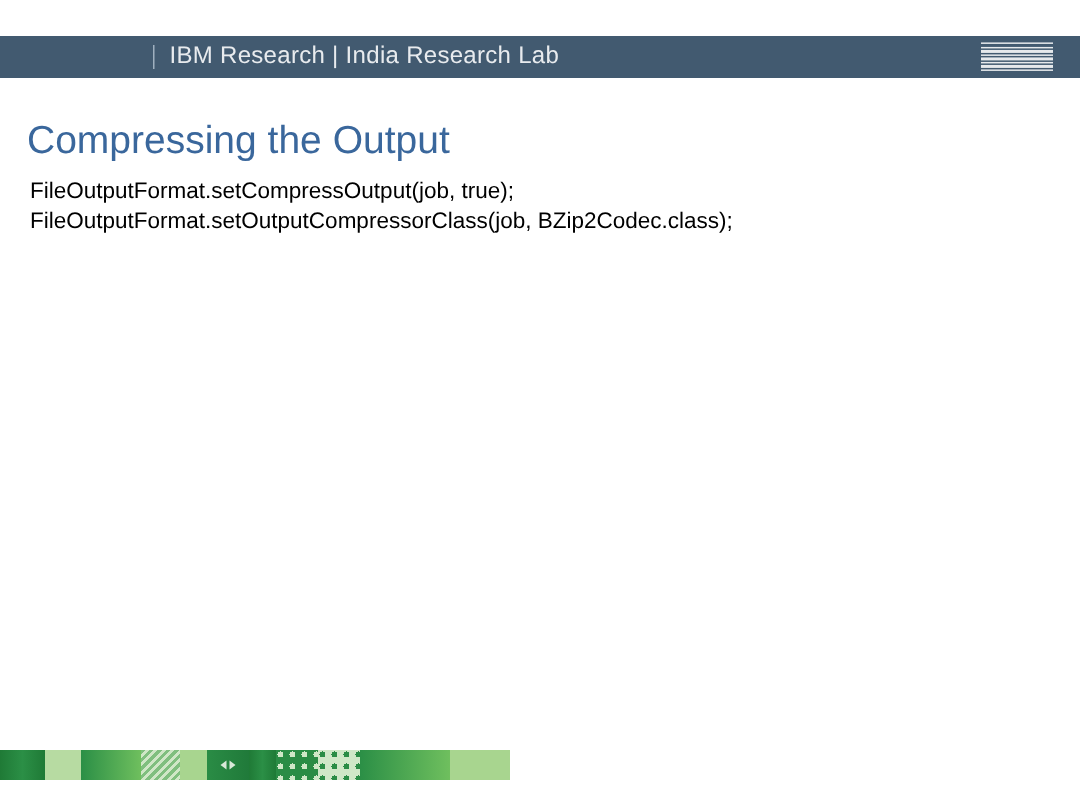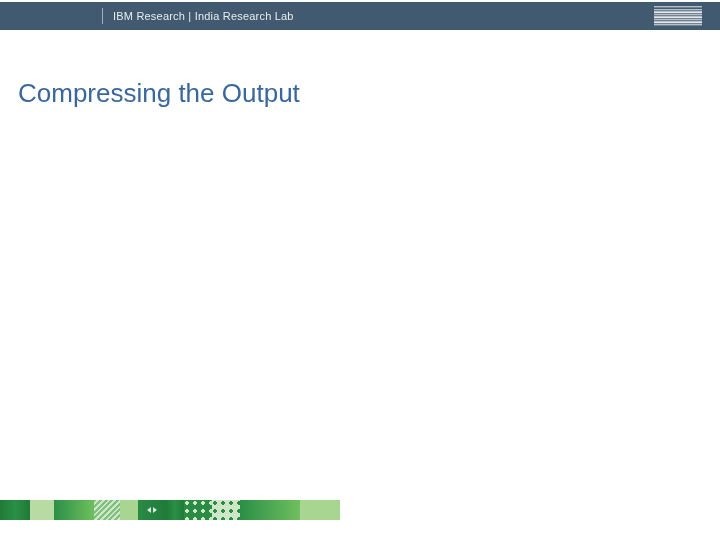--- a/index.html
+++ b/index.html
@@ -13,29 +13,29 @@
   }
   .slide {
     position: relative;
     width: 720px;
     height: 540px;
     background: #ffffff;
   }
   
   .header {
     position: absolute;
-    top: 2px;
+    top: 24px;
     left: 0;
     width: 720px;
     height: 28px;
     background: #425a70;
     display: flex;
     align-items: center;
     color: #e8ebee;
-    font-size: 11px;
+    font-size: 16px;
   }
   .hdr-divider {
     width: 1px;
     height: 16px;
     background: #9fb0bf;
     margin-left: 102px;
     margin-right: 10px;
   }
   .hdr-text {
     letter-spacing: 0.2px;
@@ -134,20 +134,22 @@
         <div class="bar"></div>
       <div class="bar"></div>
         <div class="bar"></div>
         <div class="bar"></div>
         <div class="bar"></div>
     </div>
   </div>
 
   <div class="title">Compressing the Output</div>
 
+  <div class="body-text"><span>FileOutputFormat.setCompressOutput(job, true);</span>
+<span>FileOutputFormat.setOutputCompressorClass(job, BZip2Codec.class);</span></div>
 
   <div class="footer-band">
     <div class="fb a" style="flex:0 0 30px"></div>
     <div class="fb b" style="flex:0 0 24px"></div>
     <div class="fb c" style="flex:0 0 40px"></div>
     <div class="fb d" style="flex:0 0 26px"></div>
     <div class="fb e" style="flex:0 0 18px"></div>
     <div class="fb arrows" style="flex:0 0 28px">
       <div class="tri l"></div>
         <div class="tri r"></div>

